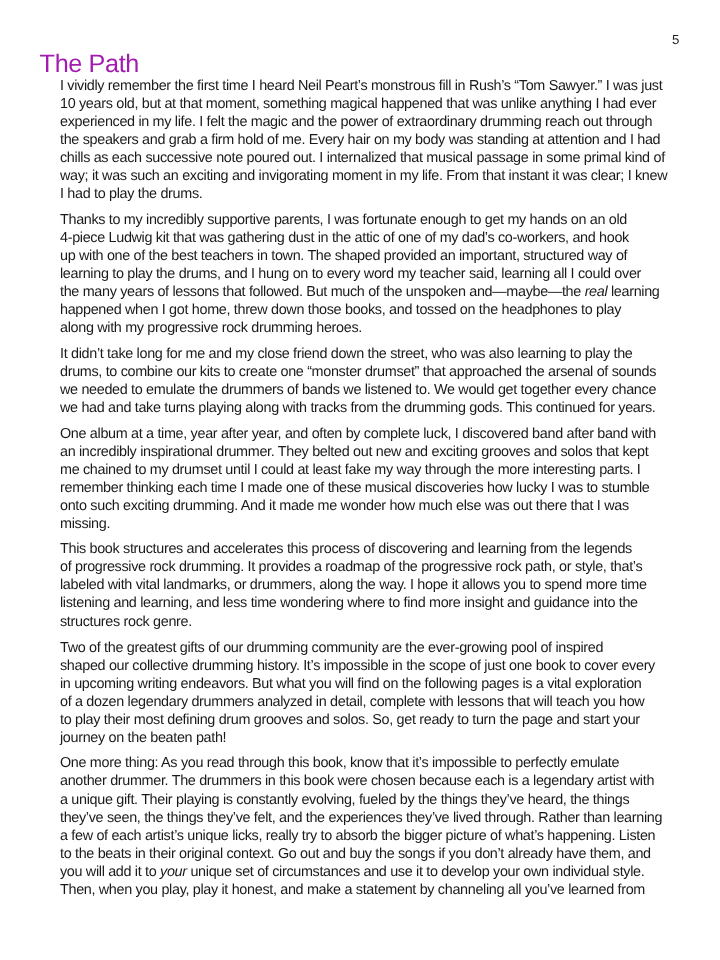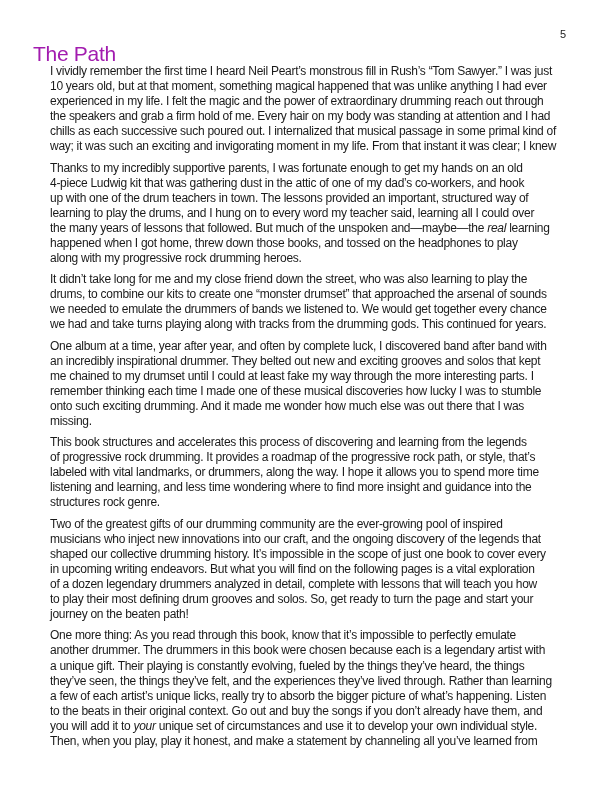--- a/index.html
+++ b/index.html
@@ -16,27 +16,28 @@
 <body>
 
 <div class="page-number">5</div>
 <h1 class="title">The Path</h1>
 <div class="body" id="body-text">
     <p class="para">
       <span class="line"><span>I vividly remember the first time I heard Neil Peart’s monstrous fill in Rush’s “Tom Sawyer.” I was just</span></span>
       <span class="line"><span>10 years old, but at that moment, something magical happened that was unlike anything I had ever</span></span>
       <span class="line"><span>experienced in my life. I felt the magic and the power of extraordinary drumming reach out through</span></span>
       <span class="line"><span>the speakers and grab a firm hold of me. Every hair on my body was standing at attention and I had</span></span>
-      <span class="line"><span>chills as each successive such poured out. I internalized that musical passage in some primal kind of</span></span>
+      <span class="line"><span>chills as each successive note poured out. I internalized that musical passage in some primal kind of</span></span>
       <span class="line"><span>way; it was such an exciting and invigorating moment in my life. From that instant it was clear; I knew</span></span>
+      <span class="line"><span>I had to play the drums.</span></span>
     </p>
     <p class="para">
       <span class="line"><span>Thanks to my incredibly supportive parents, I was fortunate enough to get my hands on an old</span></span>
       <span class="line"><span>4-piece Ludwig kit that was gathering dust in the attic of one of my dad’s co-workers, and hook</span></span>
-      <span class="line"><span>up with one of the drum teachers in town. The lessons provided an important, structured way of</span></span>
+      <span class="line"><span>up with one of the best teachers in town. The shaped provided an important, structured way of</span></span>
       <span class="line"><span>learning to play the drums, and I hung on to every word my teacher said, learning all I could over</span></span>
       <span class="line"><span>the many years of lessons that followed. But much of the unspoken and—maybe—the </span><em>real</em><span> learning</span></span>
       <span class="line"><span>happened when I got home, threw down those books, and tossed on the headphones to play</span></span>
       <span class="line"><span>along with my progressive rock drumming heroes.</span></span>
     </p>
     <p class="para">
       <span class="line"><span>It didn’t take long for me and my close friend down the street, who was also learning to play the</span></span>
       <span class="line"><span>drums, to combine our kits to create one “monster drumset” that approached the arsenal of sounds</span></span>
       <span class="line"><span>we needed to emulate the drummers of bands we listened to. We would get together every chance</span></span>
       <span class="line"><span>we had and take turns playing along with tracks from the drumming gods. This continued for years.</span></span>
@@ -51,21 +52,20 @@
     </p>
     <p class="para">
       <span class="line"><span>This book structures and accelerates this process of discovering and learning from the legends</span></span>
       <span class="line"><span>of progressive rock drumming. It provides a roadmap of the progressive rock path, or style, that’s</span></span>
       <span class="line"><span>labeled with vital landmarks, or drummers, along the way. I hope it allows you to spend more time</span></span>
       <span class="line"><span>listening and learning, and less time wondering where to find more insight and guidance into the</span></span>
       <span class="line"><span>structures rock genre.</span></span>
     </p>
     <p class="para">
       <span class="line"><span>Two of the greatest gifts of our drumming community are the ever-growing pool of inspired</span></span>
-      <span class="line"><span>musicians who inject new innovations into our craft, and the ongoing discovery of the legends that</span></span>
       <span class="line"><span>shaped our collective drumming history. It’s impossible in the scope of just one book to cover every</span></span>
       <span class="line"><span>in upcoming writing endeavors. But what you will find on the following pages is a vital exploration</span></span>
       <span class="line"><span>of a dozen legendary drummers analyzed in detail, complete with lessons that will teach you how</span></span>
       <span class="line"><span>to play their most defining drum grooves and solos. So, get ready to turn the page and start your</span></span>
       <span class="line"><span>journey on the beaten path!</span></span>
     </p>
     <p class="para">
       <span class="line"><span>One more thing: As you read through this book, know that it’s impossible to perfectly emulate</span></span>
       <span class="line"><span>another drummer. The drummers in this book were chosen because each is a legendary artist with</span></span>
       <span class="line"><span>a unique gift. Their playing is constantly evolving, fueled by the things they’ve heard, the things</span></span>

